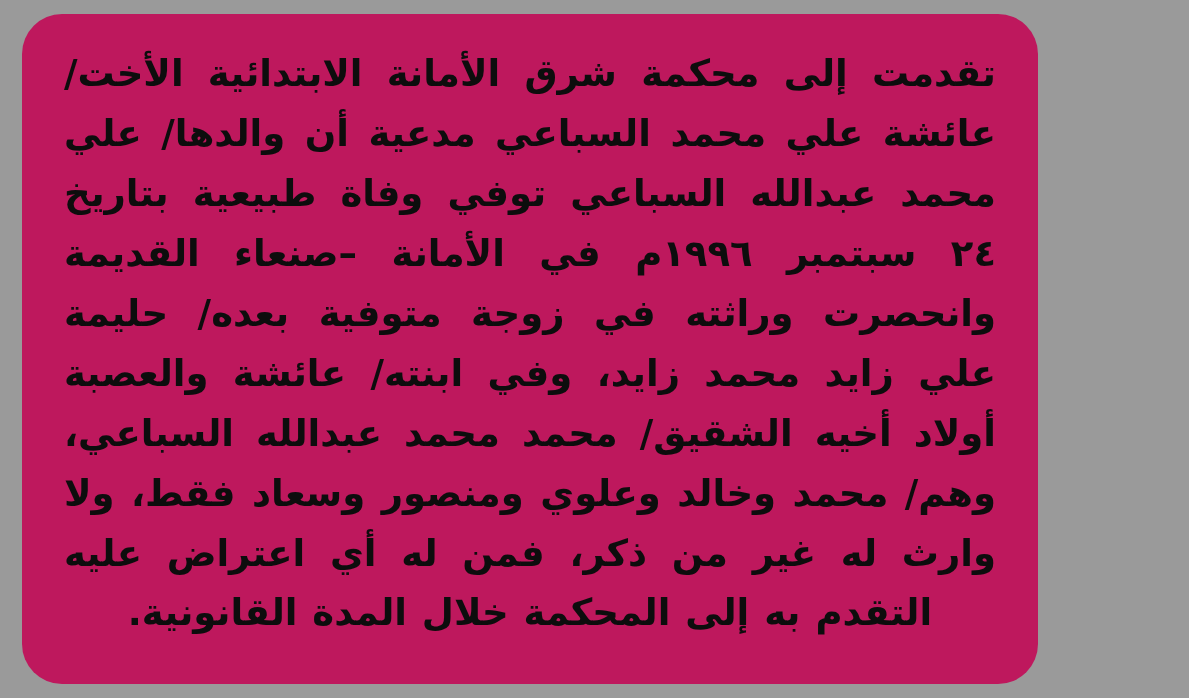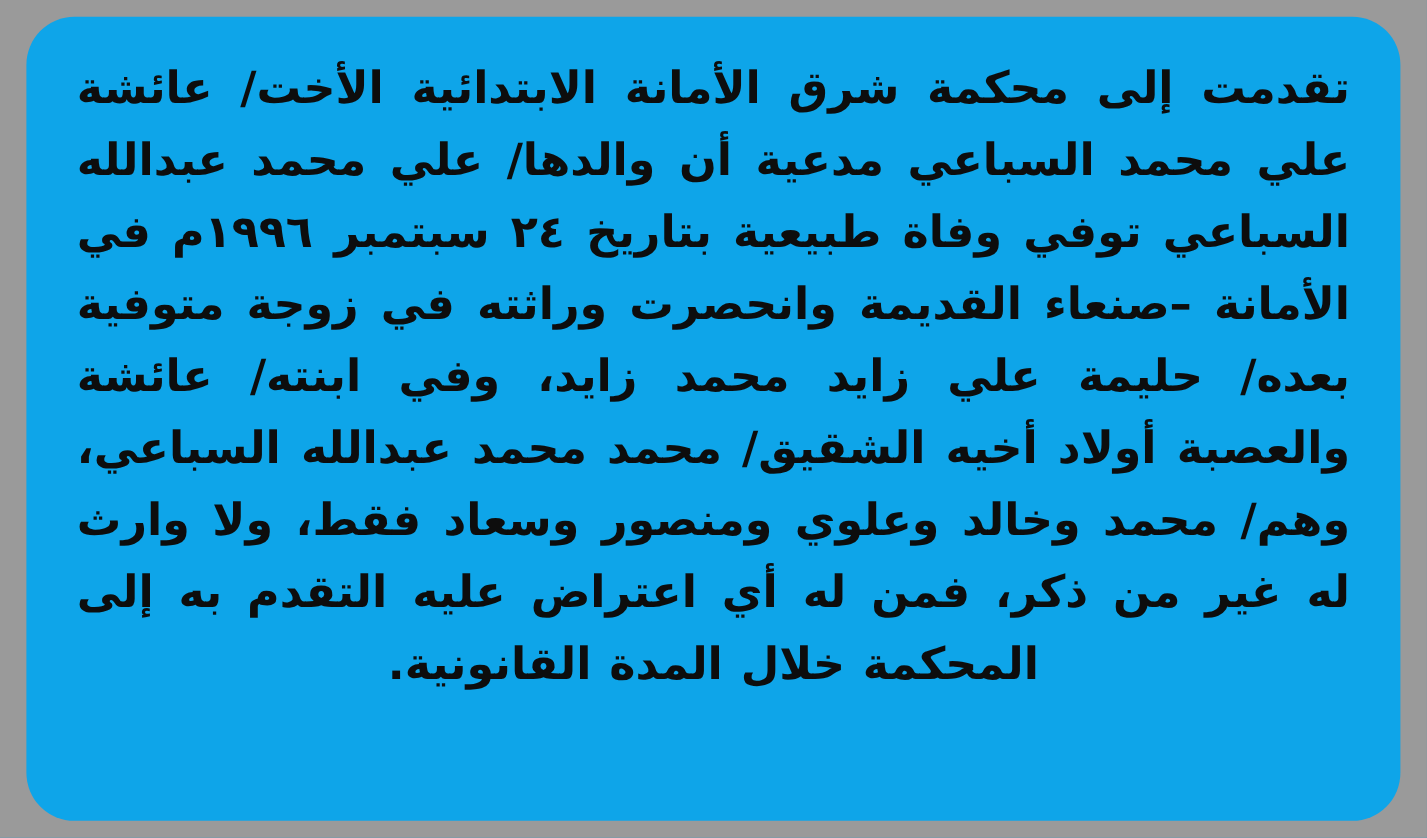--- a/index.html
+++ b/index.html
@@ -15,23 +15,23 @@
   }
   .page {
     position: absolute;
     inset: 0;
     background: #9a9a9a;
   }
   .notice-card {
     position: absolute;
     left: 22px;
     top: 14px;
-    width: 1145px;
+    width: 1016px;
     height: 670px;
-    background: #0ea5e9;
+    background: #be185d;
     border-radius: 40px;
     box-sizing: border-box;
     overflow: hidden;
   }
   .notice-body {
     position: absolute;
     left: 0;
     right: 0;
     top: 30px;
     padding: 0 42px;

